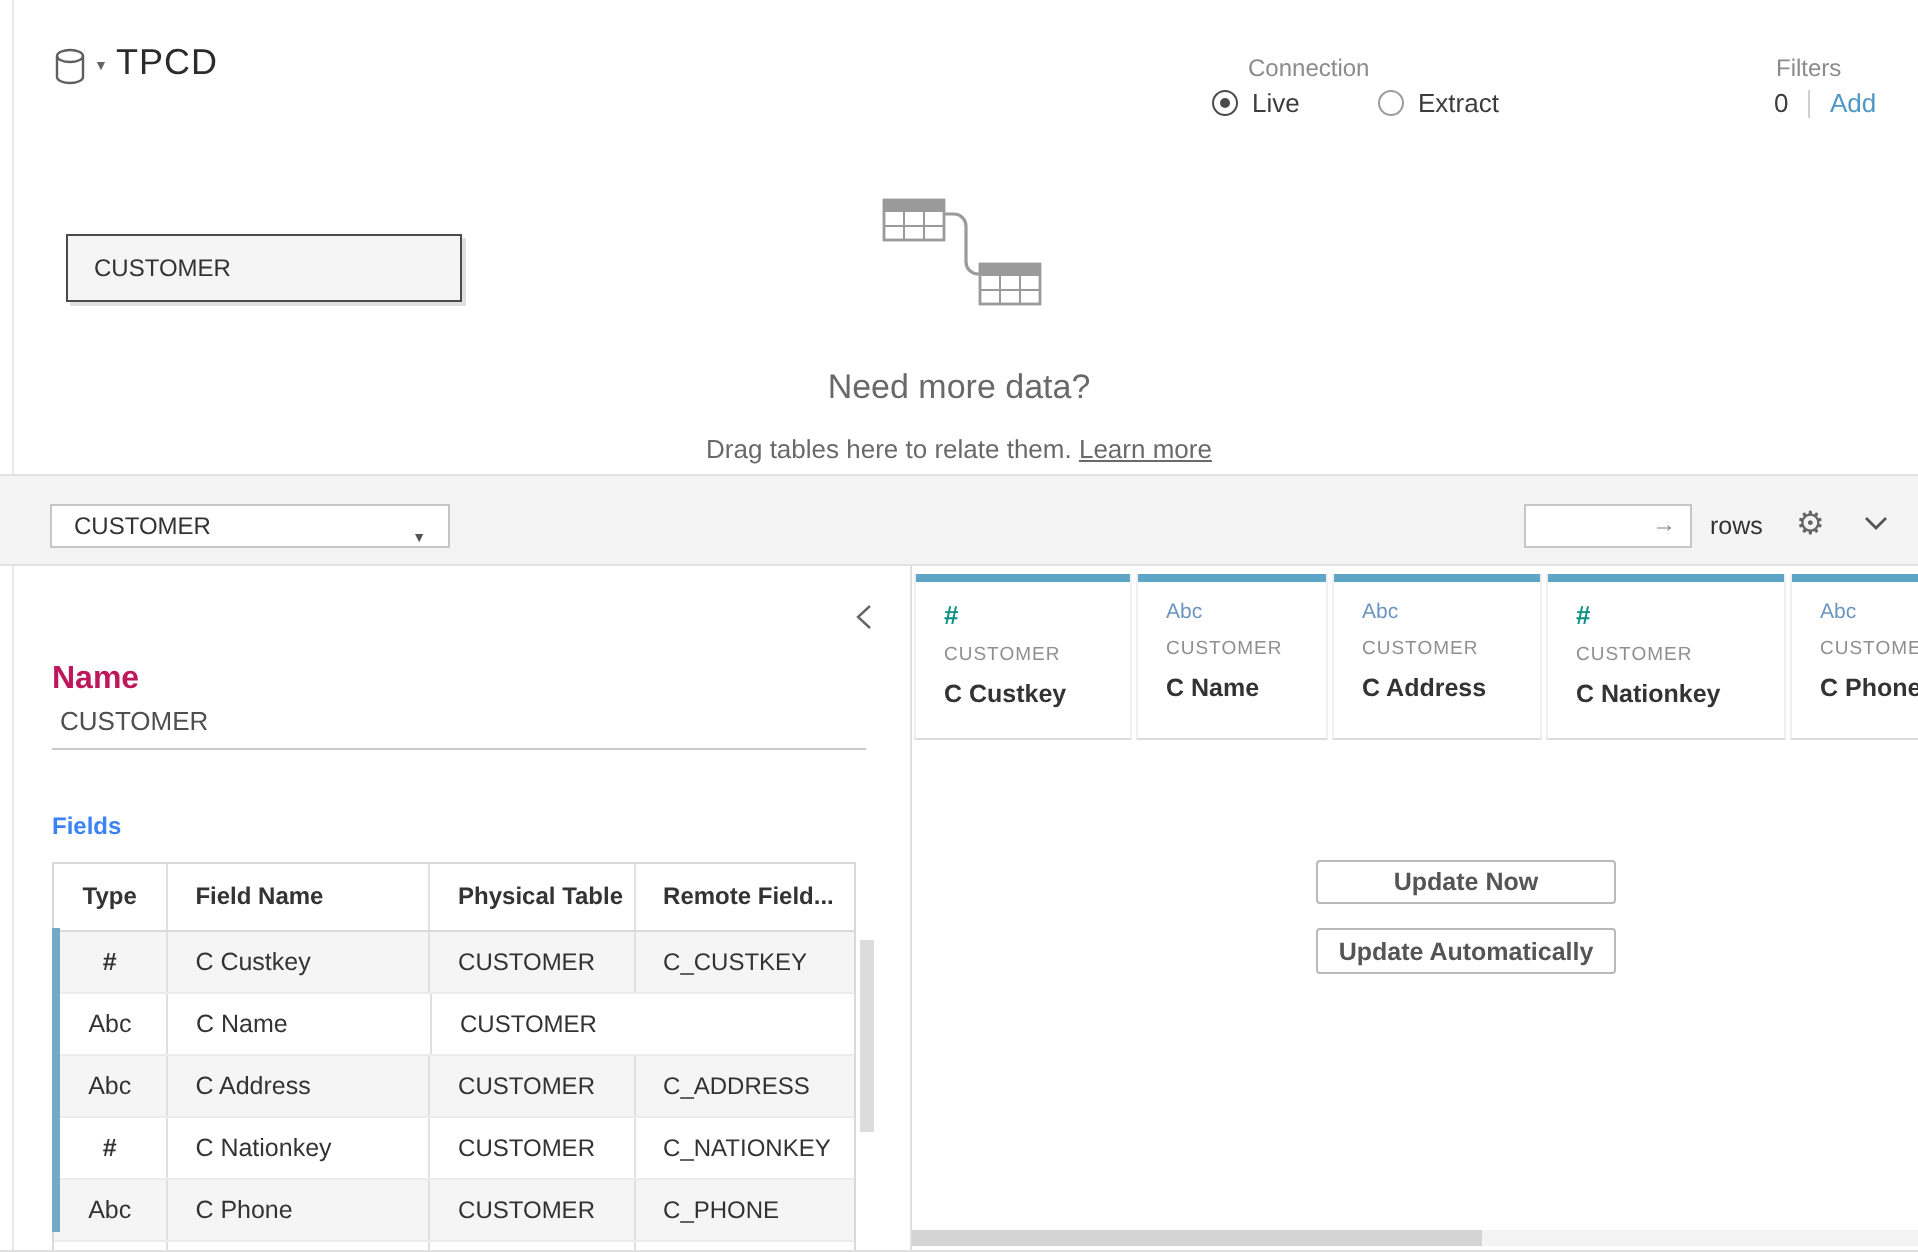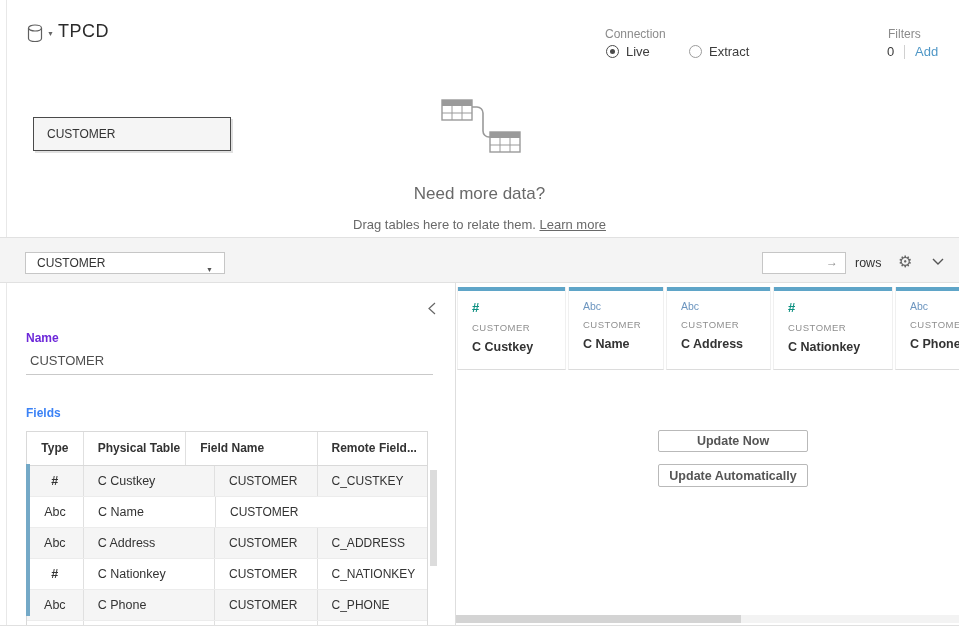--- a/index.html
+++ b/index.html
@@ -12,21 +12,21 @@
   .abs { position:absolute; }
 
   
   .left-edge { left:6px; top:0; width:1px; height:626px; background:#e8e8e8; }
 
   
   .db-icon { left:27px; top:24px; }
   .db-caret { left:47px; top:30px; font-size:7px; color:#666; }
   .title { left:58px; top:21px; font-size:18px; font-weight:500; letter-spacing:.5px; color:#2b2b2b; }
 
-  .conn-label { left:605px; top:27px; font-size:12px; color:#8b8b8b; }
+  .conn-label { left:624px; top:27px; font-size:12px; color:#8b8b8b; }
   .radio-row { top:44px; display:flex; align-items:center; }
   .radio { width:13px; height:13px; border-radius:50%; display:inline-block; position:relative; }
   .radio.sel { border:1.5px solid #4a4a4a; }
   .radio.sel::after { content:""; position:absolute; left:2.5px; top:2.5px; width:5px; height:5px; border-radius:50%; background:#4a4a4a; }
   .radio.unsel { border:1.5px solid #9c9c9c; }
   .radio-label { font-size:13px; color:#3c3c3c; margin-left:7px; }
 
   .filters-label { left:888px; top:27px; font-size:12px; color:#8b8b8b; }
   .filters-count { left:887px; top:44px; font-size:13px; color:#3c3c3c; }
   .filters-divider { left:904px; top:45px; width:1px; height:14px; background:#d0d0d0; }
@@ -55,21 +55,21 @@
     font-family:"Liberation Sans","DejaVu Sans",sans-serif; }
   .rows-arrow { left:826px; top:255px; font-size:12px; color:#8a8a8a; }
   .rows-label { left:855px; top:256px; font-size:12.5px; color:#333; }
   .gear { left:898px; top:252px; font-size:16px; color:#666; cursor:pointer; }
   .chev-down { left:932px; top:258px; cursor:pointer; }
 
   
   .panel-divider { left:455px; top:283px; width:1px; height:343px; background:#dedede; }
   .collapse-btn { left:428px; top:302px; cursor:pointer; }
 
-  .name-label { left:26px; top:331px; font-size:12px; font-weight:bold; color:#6d28d9; }
+  .name-label { left:26px; top:331px; font-size:16px; font-weight:bold; color:#be185d; }
   .name-value { left:30px; top:353px; font-size:13px; color:#4f4f4f; }
   .name-underline { left:26px; top:374px; width:407px; height:1px; background:#c9c9c9; }
   .fields-label { left:26px; top:406px; font-size:12px; font-weight:bold; color:#3b82f6; }
 
   
   .ftable { left:26px; top:431px; width:402px; border:1px solid #d9d9d9; border-bottom:none; background:#fff; }
   .ft-row { display:flex; }
   .ft-head .ft-cell { height:33px; line-height:33px; font-weight:bold; font-size:12px; color:#333; }
   .ft-body-row .ft-cell { height:30px; line-height:30px; font-size:12.5px; color:#333; }
   .ft-cell { padding-left:14px; border-right:1px solid #e0e0e0; overflow:hidden; white-space:nowrap; }
@@ -184,22 +184,22 @@
   </span>
 
   <div class="abs name-label">Name</div>
   <div class="abs name-value">CUSTOMER</div>
   <div class="abs name-underline"></div>
   <div class="abs fields-label">Fields</div>
 
   <div class="abs ftable">
     <div class="ft-row ft-head">
       <div class="ft-cell ft-c1">Type</div>
+      <div class="ft-cell ft-c2">Field Name</div>
       <div class="ft-cell ft-c3">Physical Table</div>
-      <div class="ft-cell ft-c2">Field Name</div>
       <div class="ft-cell ft-c4">Remote Field...</div>
     </div>
     <div class="ft-row ft-body-row odd">
       <div class="ft-cell ft-c1 type-num">#</div>
       <div class="ft-cell ft-c2">C Custkey</div>
       <div class="ft-cell ft-c3">CUSTOMER</div>
       <div class="ft-cell ft-c4">C_CUSTKEY</div>
     </div>
     <div class="ft-row ft-body-row">
       <div class="ft-cell ft-c1 type-str">Abc</div>

